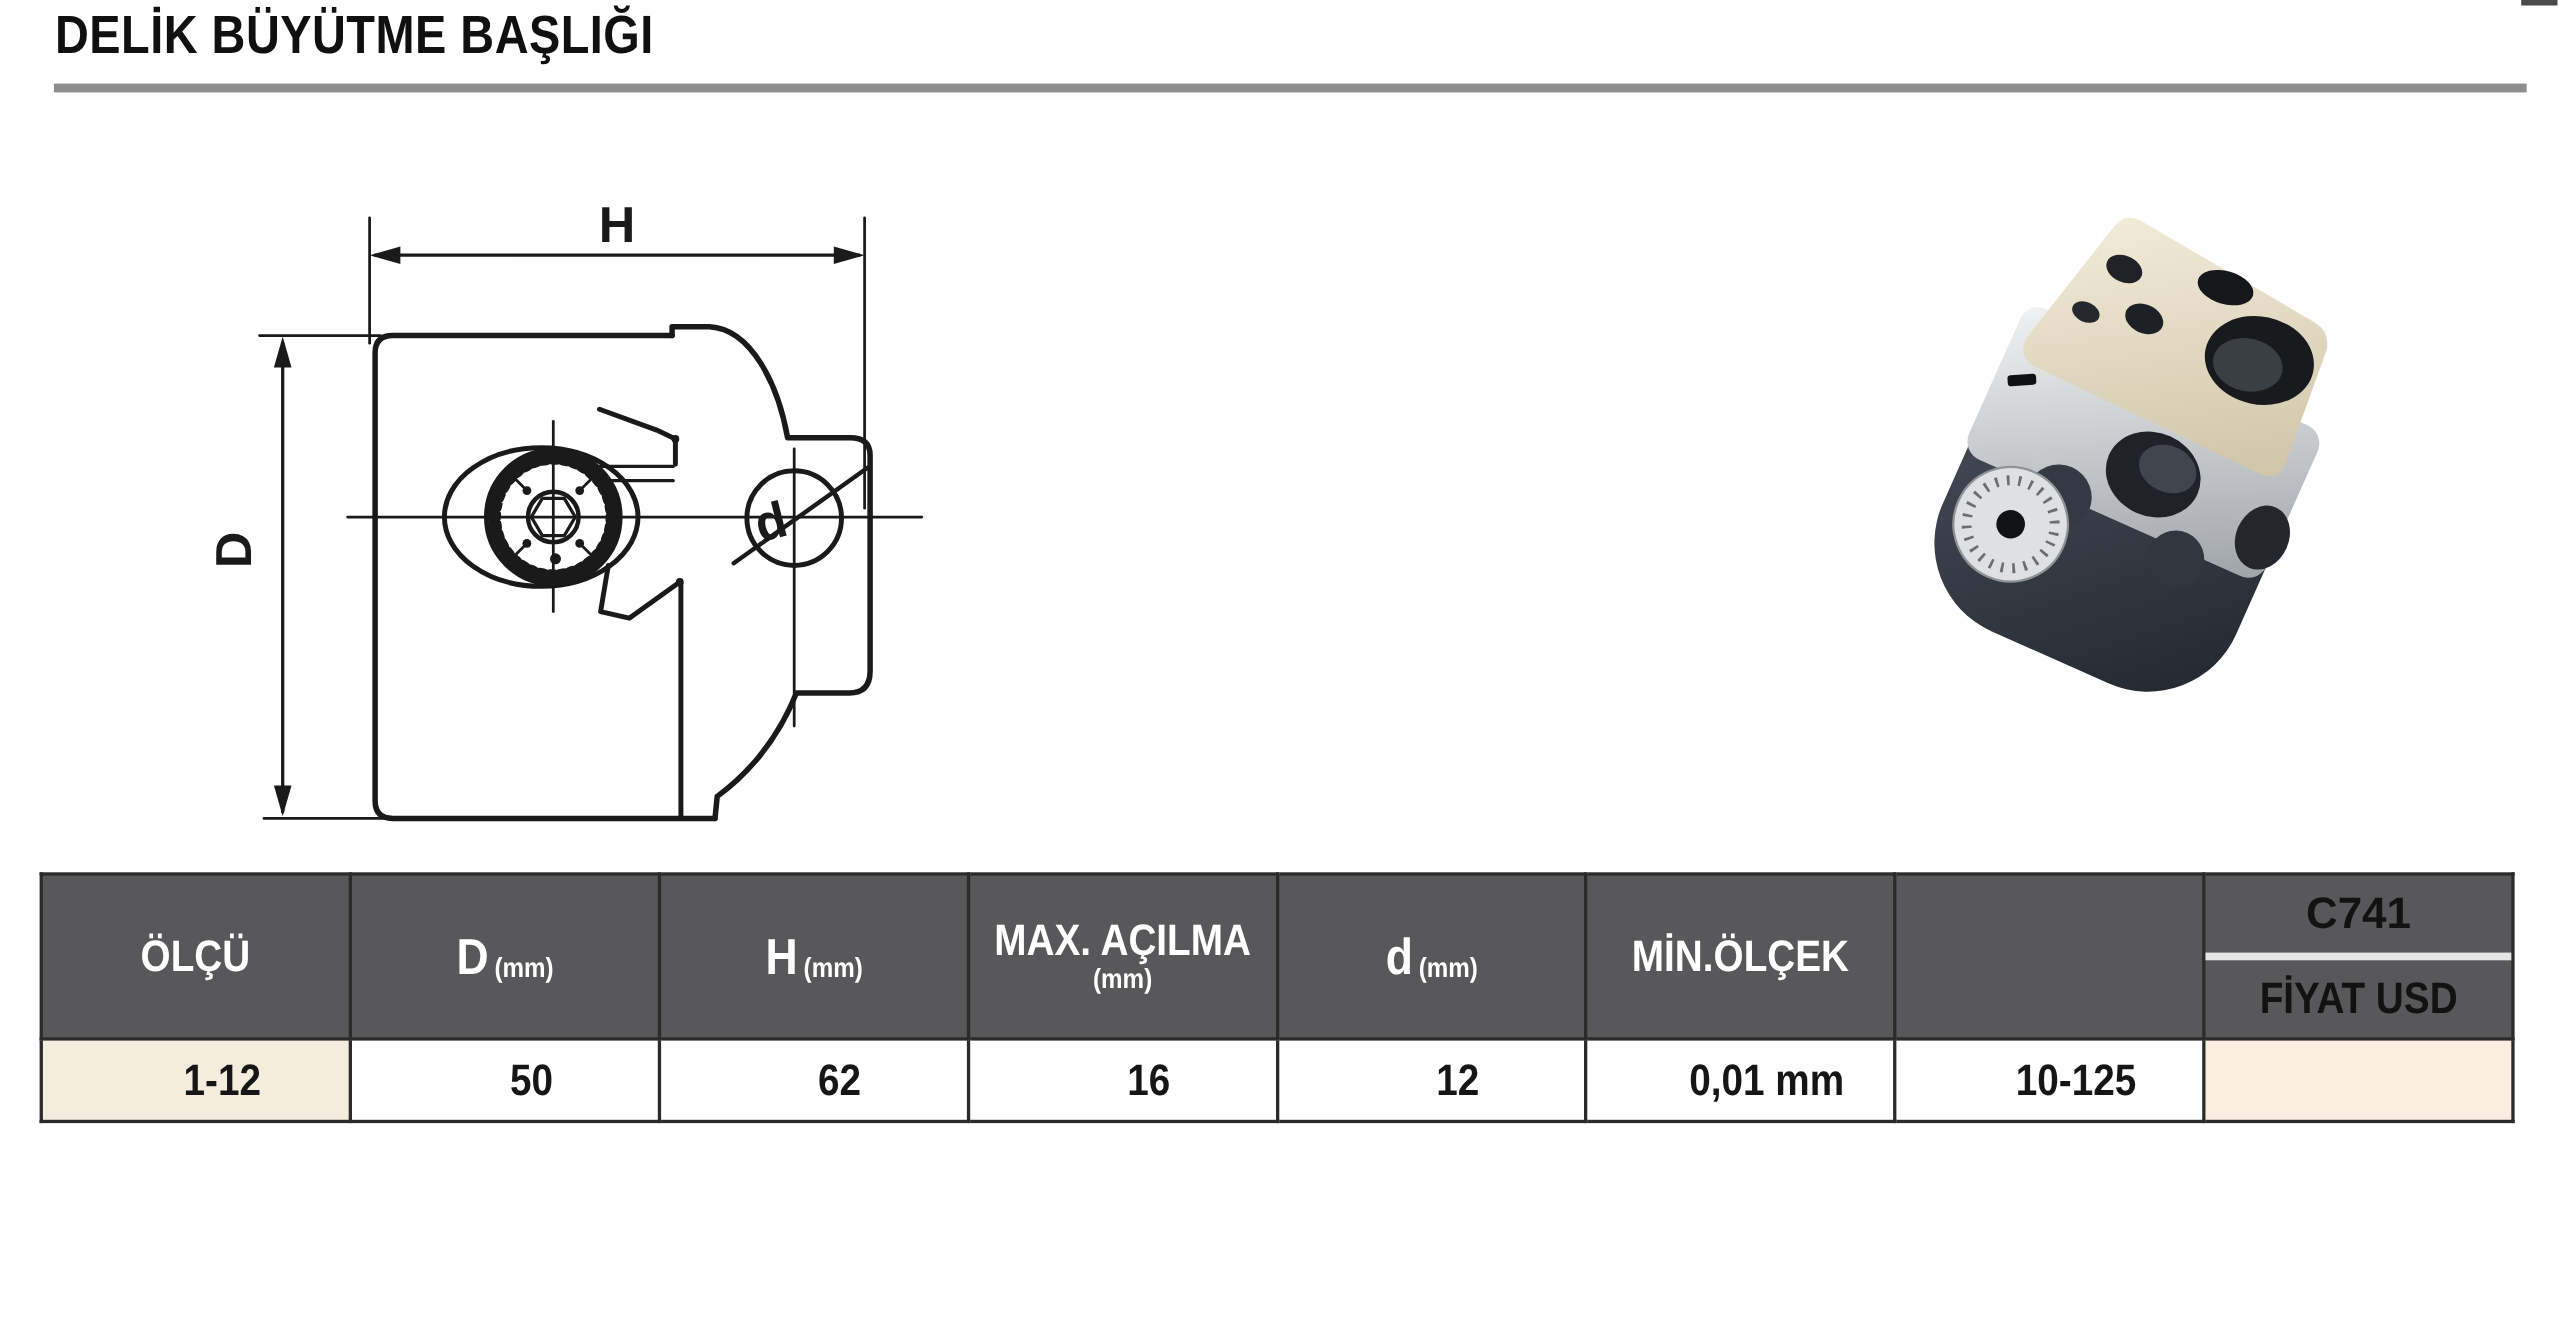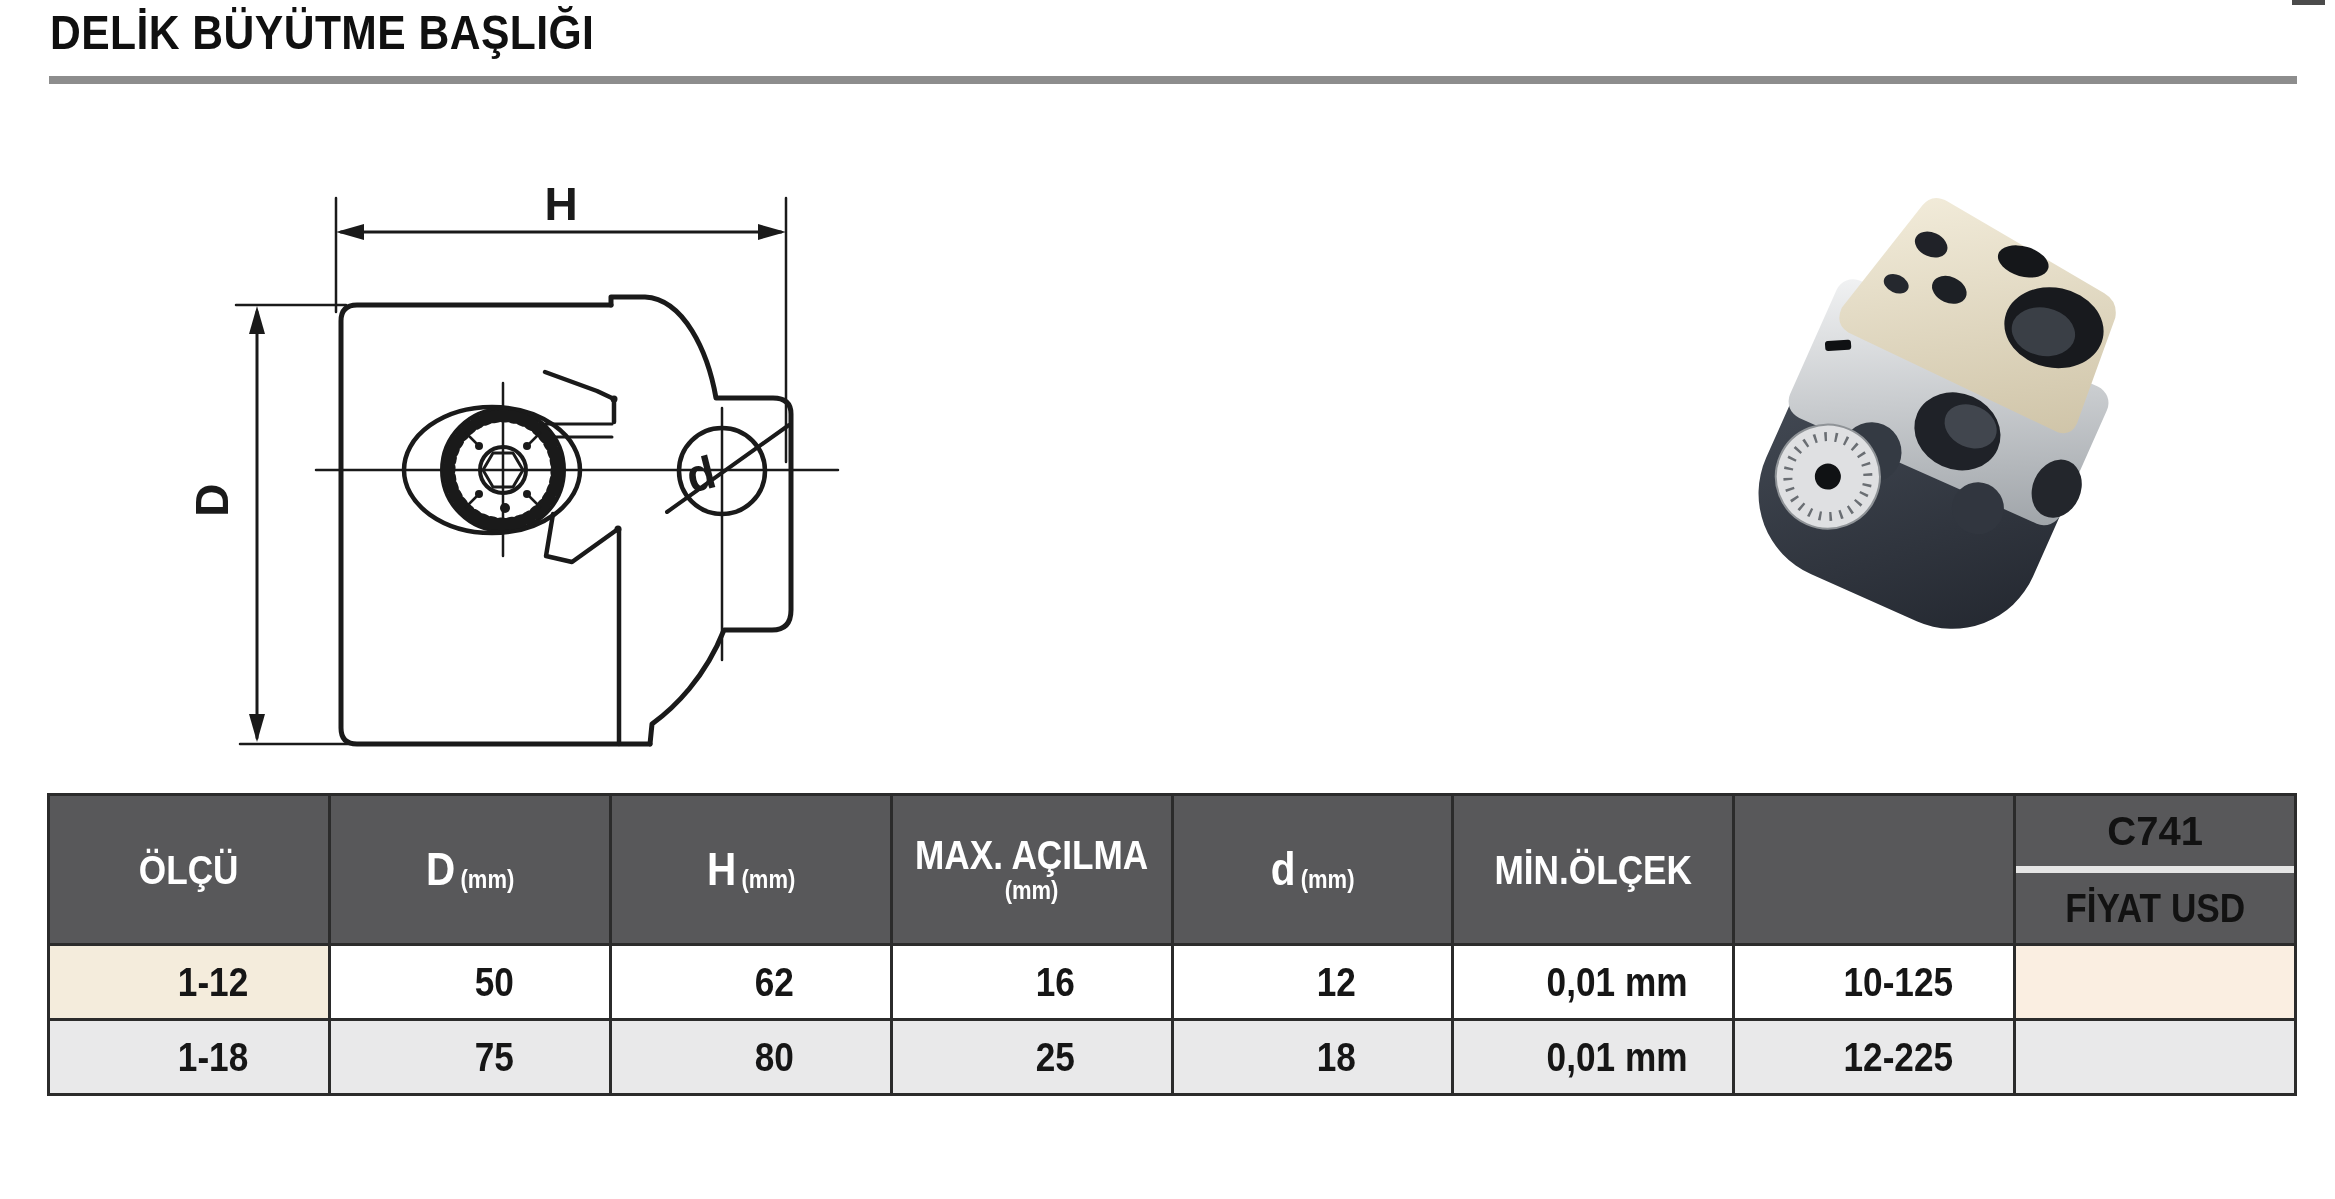--- a/index.html
+++ b/index.html
@@ -14,21 +14,21 @@
     font-size:49px;font-weight:800;color:#101010;letter-spacing:.5px;
     transform:scaleX(.87);transform-origin:0 0;
   }
   .title-rule{position:absolute;left:49px;top:76px;width:2248px;height:8px;background:#8d8d8d;}
   .corner-frag{position:absolute;left:2292px;top:0;width:33px;height:5px;background:#4b4b4b;}
   
   .tech-drawing{position:absolute;left:150px;top:120px;}
   .product-photo{position:absolute;left:1700px;top:185px;}
   
   table.spec{
-    position:absolute;left:47px;top:793px;width:2250px;
+    position:absolute;left:36px;top:793px;width:2250px;
     border-collapse:collapse;table-layout:fixed;
   }
   table.spec th,table.spec td{border:3px solid #2b2b2b;padding:0;}
   table.spec thead th{
     background:#58585a;color:#ffffff;height:147px;font-weight:700;
     text-align:center;vertical-align:middle;
   }
   .hdr-main{font-size:40px;line-height:1.05;}
   .hdr-sub{font-size:25px;font-weight:700;}
   .hdr-inline-sub{font-size:25px;position:relative;top:3px;margin-left:6px;}
@@ -198,24 +198,14 @@
     <tr>
       <td class="size-col"><span class="cx">1-12</span></td>
       <td><span class="cx">50</span></td>
       <td><span class="cx">62</span></td>
       <td><span class="cx">16</span></td>
       <td><span class="cx">12</span></td>
       <td><span class="cx">0,01 mm</span></td>
       <td><span class="cx">10-125</span></td>
       <td class="price-col"><span class="cx"></span></td>
     </tr>
-    <tr class="alt">
-      <td class="size-col"><span class="cx">1-18</span></td>
-      <td><span class="cx">75</span></td>
-      <td><span class="cx">80</span></td>
-      <td><span class="cx">25</span></td>
-      <td><span class="cx">18</span></td>
-      <td><span class="cx">0,01 mm</span></td>
-      <td><span class="cx">12-225</span></td>
-      <td class="price-col"><span class="cx"></span></td>
-    </tr>
   </tbody>
 </table>
 
 </body></html>

